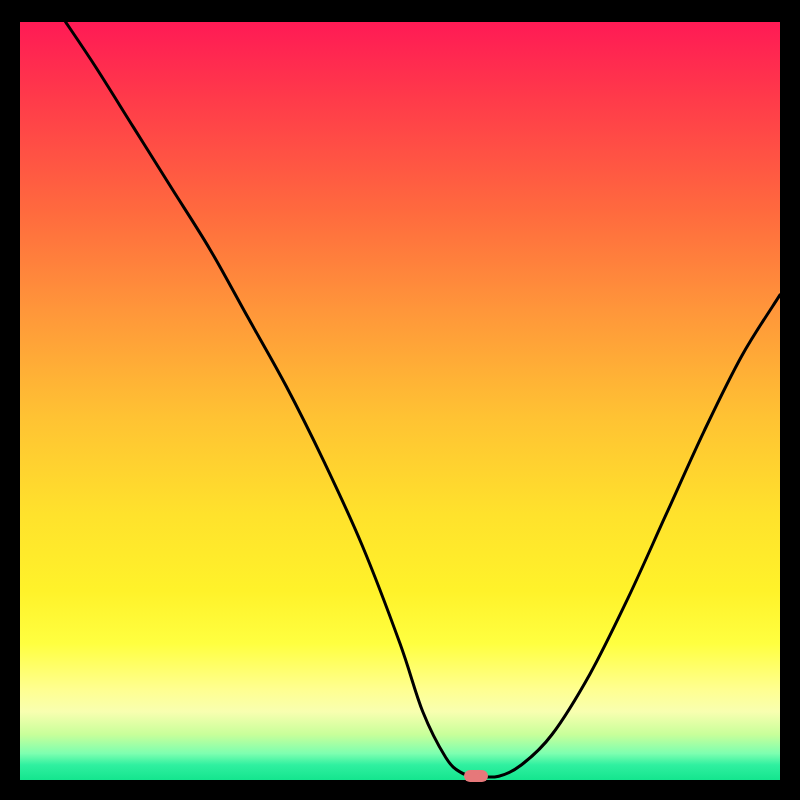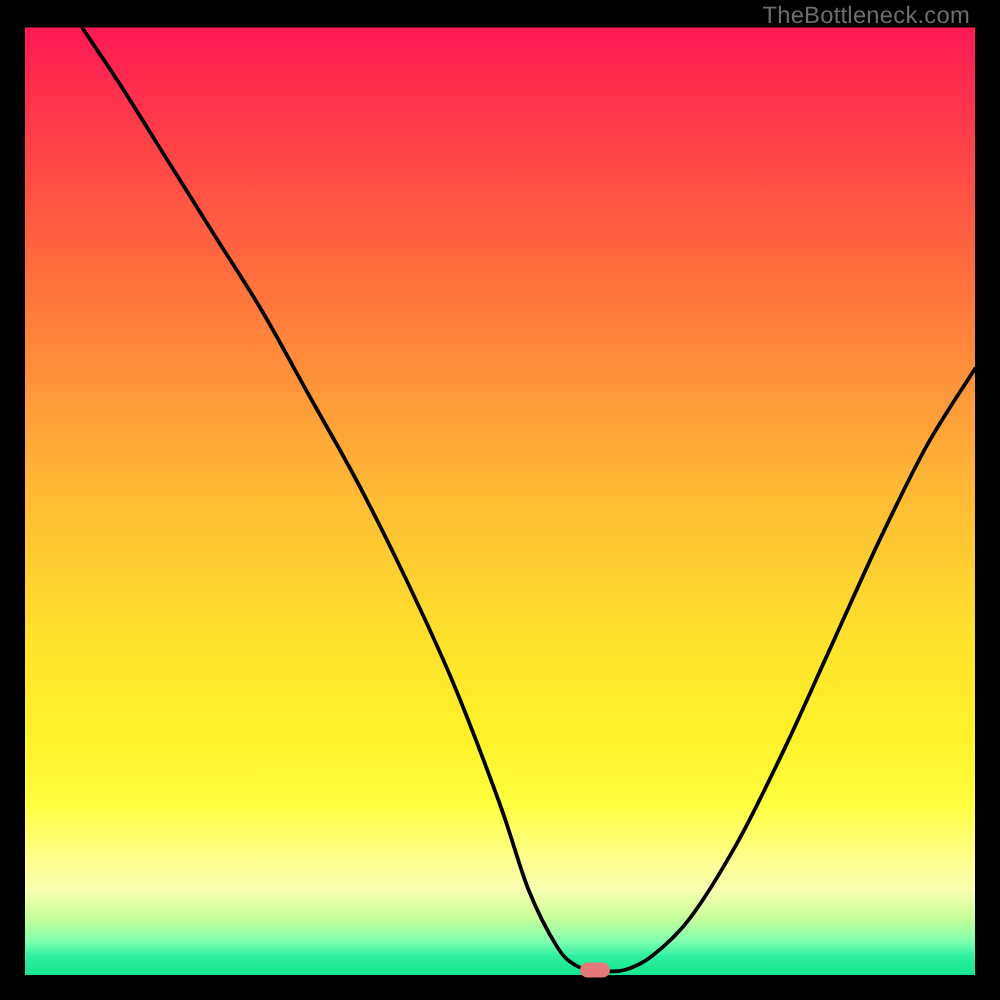--- a/index.html
+++ b/index.html
@@ -55,20 +55,19 @@
     height: 12px;
     background: #e6787a;
     border-radius: 6px;
     transform: translate(-50%, -50%);
   }
 </style>
 </head>
 <body>
 
 <div class="container">
-  <div class="watermark">TheBottleneck.com</div>
   <div class="plot-area">
     <svg class="curve-svg" viewBox="0 0 760 758" preserveAspectRatio="none">
       <path id="curve-path" fill="none" stroke="#000" stroke-width="3" stroke-linejoin="round" stroke-linecap="round" d="M 45.6 0.0 C 50.7 7.6, 64.6 27.8, 76.0 45.5 C 87.4 63.2, 101.3 85.9, 114.0 106.1 C 126.7 126.3, 139.3 146.5, 152.0 166.8 C 164.7 187.0, 177.3 205.9, 190.0 227.4 C 202.7 248.9, 215.3 272.9, 228.0 295.6 C 240.7 318.4, 253.3 339.8, 266.0 363.8 C 278.7 387.8, 291.3 413.1, 304.0 439.6 C 316.7 466.2, 329.3 492.7, 342.0 523.0 C 354.7 553.3, 369.9 593.8, 380.0 621.6 C 390.1 649.4, 395.2 670.8, 402.8 689.8 C 410.4 708.7, 419.3 725.2, 425.6 735.3 C 431.9 745.4, 435.7 747.3, 440.8 750.4 C 445.9 753.6, 449.7 753.6, 456.0 754.2 C 462.3 754.8, 471.2 756.1, 478.8 754.2 C 486.4 752.3, 492.7 749.8, 501.6 742.8 C 510.5 735.9, 520.6 727.7, 532.0 712.5 C 543.4 697.4, 557.3 674.6, 570.0 651.9 C 582.7 629.1, 595.3 602.6, 608.0 576.1 C 620.7 549.6, 633.3 520.5, 646.0 492.7 C 658.7 464.9, 671.3 435.9, 684.0 409.3 C 696.7 382.8, 709.3 356.3, 722.0 333.5 C 734.7 310.8, 753.7 283.0, 760.0 272.9"></path>
     </svg>
     <div id="marker" class="marker" style="left: 456px; top: 754.21px;"></div>
   </div>
 </div>
 
 </body></html>

